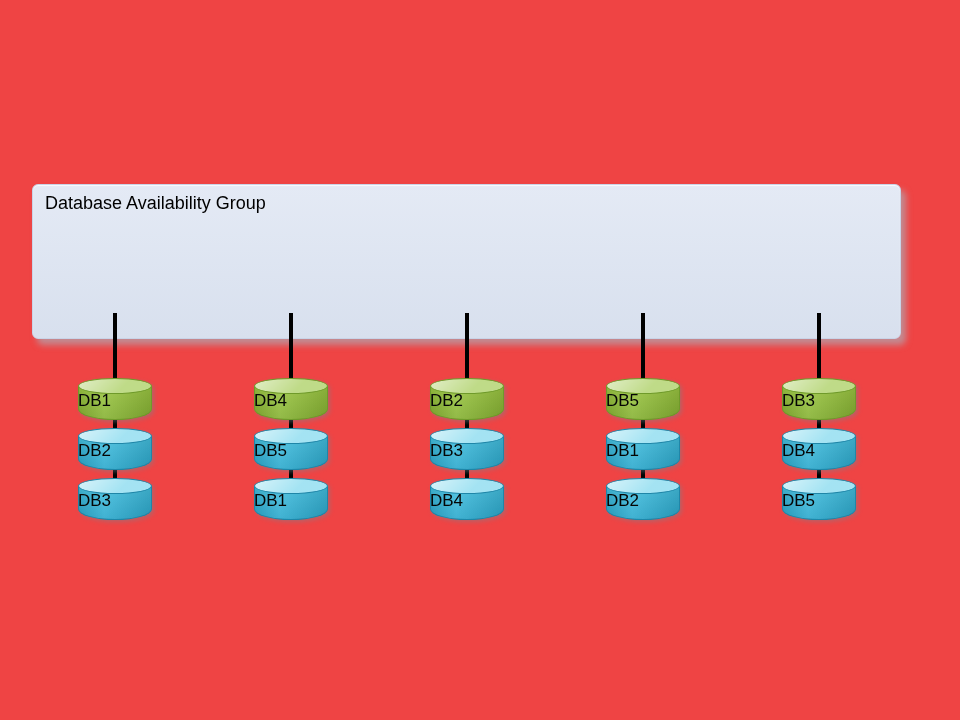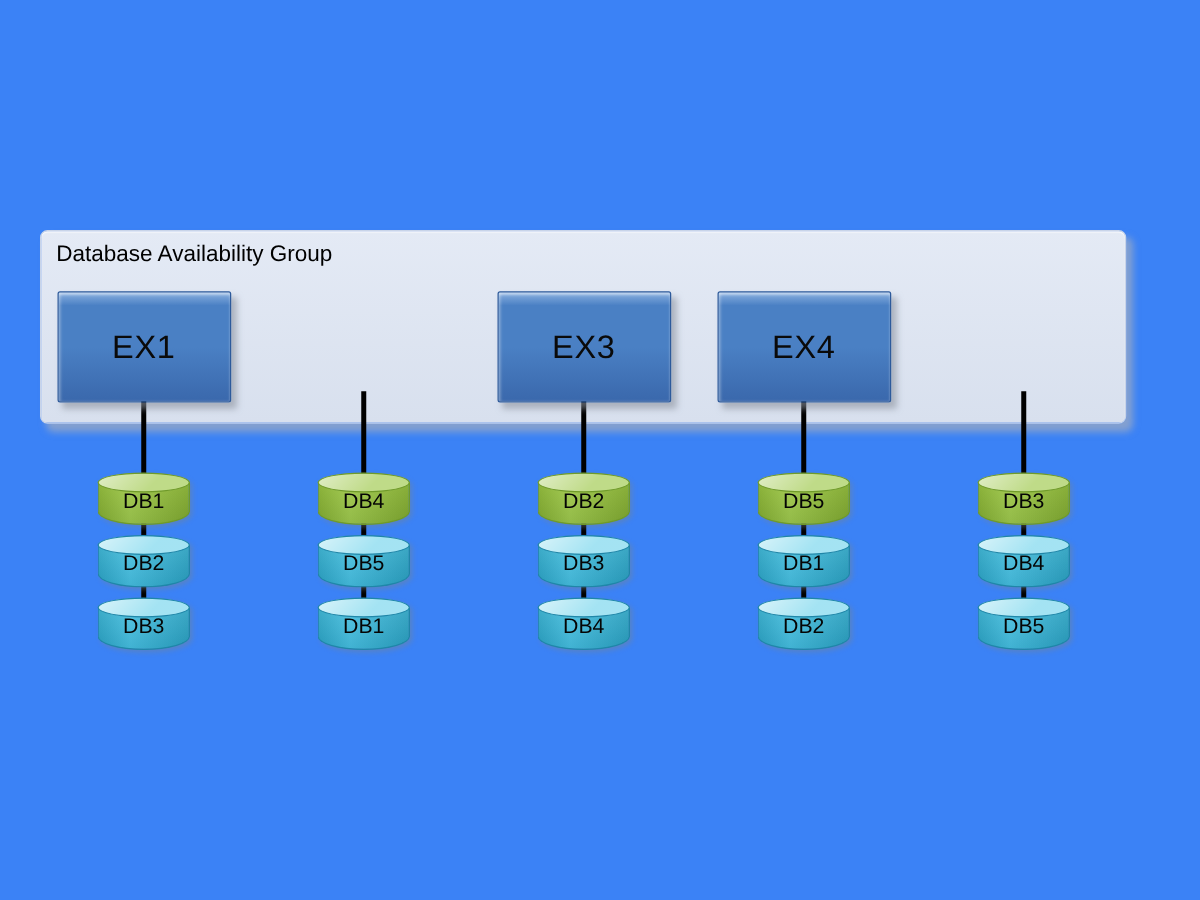--- a/index.html
+++ b/index.html
@@ -1,20 +1,20 @@
 <!DOCTYPE html>
 <html style="--container-bg-top: #e4eaf5; --container-bg-bottom: #d8e0ee; --container-border: #c9d4e8; --title-color: #000000; --server-top: #8ab0e0; --server-mid: #4a80c4; --server-bottom: #3a68ac; --server-border: #2d5a9b; --db-green-top: #bcd982; --db-green-body: #9dc843; --db-green-dark: #86b233; --db-green-border: #6f9a2a; --db-blue-top: #9fe2f2; --db-blue-body: #45c0e0; --db-blue-dark: #2ba9cd; --db-blue-border: #1f86a8; --connector: #000000;"><head>
 <meta charset="utf-8">
 <style>
   html, body { margin: 0; padding: 0; background: #ffffff; }
   .canvas {
     position: relative;
     width: 960px;
     height: 720px;
-    background: #3b82f6;
+    background: #ef4444;
     font-family: "Liberation Sans", sans-serif;
     overflow: hidden;
   }
   
   .dag {
     position: absolute;
     left: 32px;
     top: 184px;
     width: 867px;
     height: 153px;
@@ -127,39 +127,35 @@
   .cyl.blue .cyl-top {
     background: linear-gradient(135deg, rgba(255,255,255,0.6), rgba(255,255,255,0.05) 60%),
                 var(--db-blue-top);
     border: 1px solid var(--db-blue-border);
   }
   .cyl-label {
     position: absolute;
     left: 0;
     top: 13px;
     width: 100%;
-    text-align: center;
     font-size: 17px;
     color: #050505;
     z-index: 2;
   }
 </style>
 </head>
 <body>
 
 <div class="canvas">
   <div class="dag">
     <div class="dag-title">Database Availability Group</div>
   </div>
   <div id="columns">
       <div class="column" style="left: 45px;">
     <div class="connector"></div>
-    <div class="server-box">
-      <span class="server-label">EX1</span>
-    </div>
     <div class="dbs">
           <div class="cyl green">
     <div class="cyl-body"></div>
     <div class="cyl-top"></div>
     <span class="cyl-label">DB1</span>
   </div>
           <div class="cyl blue">
     <div class="cyl-body"></div>
     <div class="cyl-top"></div>
     <span class="cyl-label">DB2</span>
@@ -186,46 +182,40 @@
   </div>
           <div class="cyl blue">
     <div class="cyl-body"></div>
     <div class="cyl-top"></div>
     <span class="cyl-label">DB1</span>
   </div>
         </div>
   </div>
       <div class="column" style="left: 397px;">
     <div class="connector"></div>
-    <div class="server-box">
-      <span class="server-label">EX3</span>
-    </div>
     <div class="dbs">
           <div class="cyl green">
     <div class="cyl-body"></div>
     <div class="cyl-top"></div>
     <span class="cyl-label">DB2</span>
   </div>
           <div class="cyl blue">
     <div class="cyl-body"></div>
     <div class="cyl-top"></div>
     <span class="cyl-label">DB3</span>
   </div>
           <div class="cyl blue">
     <div class="cyl-body"></div>
     <div class="cyl-top"></div>
     <span class="cyl-label">DB4</span>
   </div>
         </div>
   </div>
       <div class="column" style="left: 573px;">
     <div class="connector"></div>
-    <div class="server-box">
-      <span class="server-label">EX4</span>
-    </div>
     <div class="dbs">
           <div class="cyl green">
     <div class="cyl-body"></div>
     <div class="cyl-top"></div>
     <span class="cyl-label">DB5</span>
   </div>
           <div class="cyl blue">
     <div class="cyl-body"></div>
     <div class="cyl-top"></div>
     <span class="cyl-label">DB1</span>

